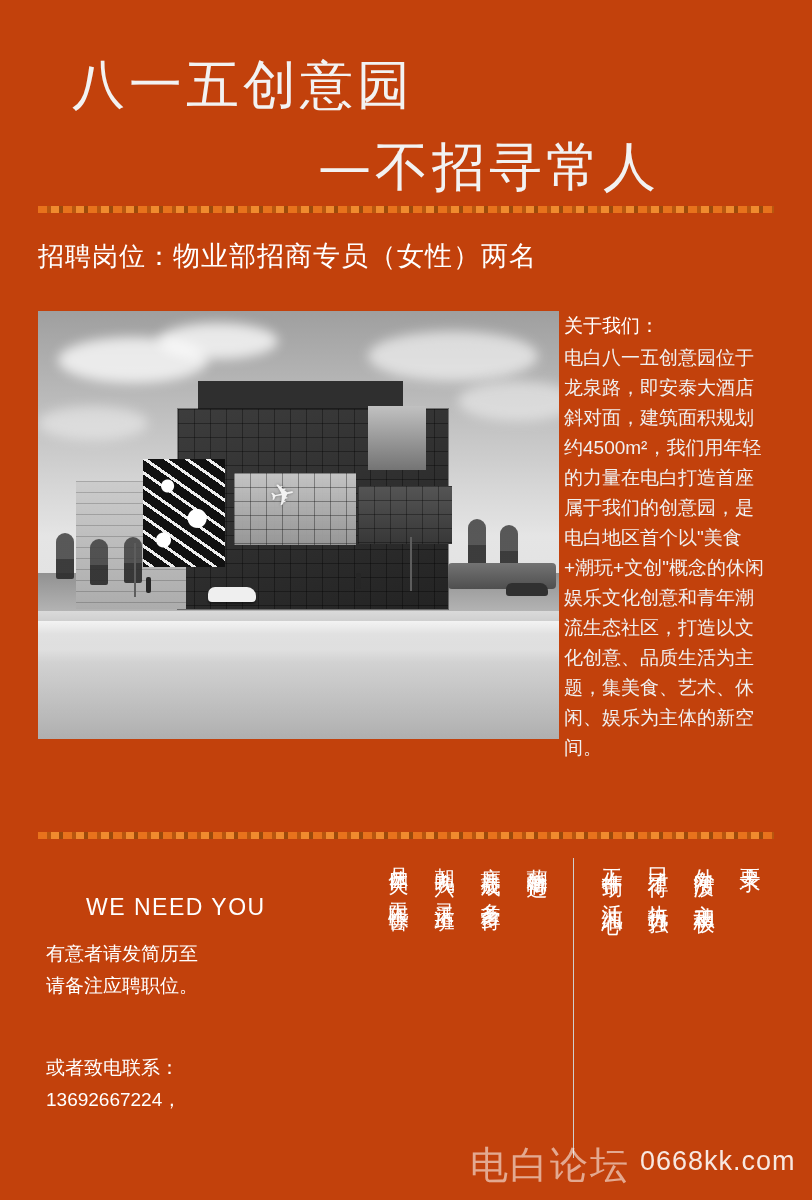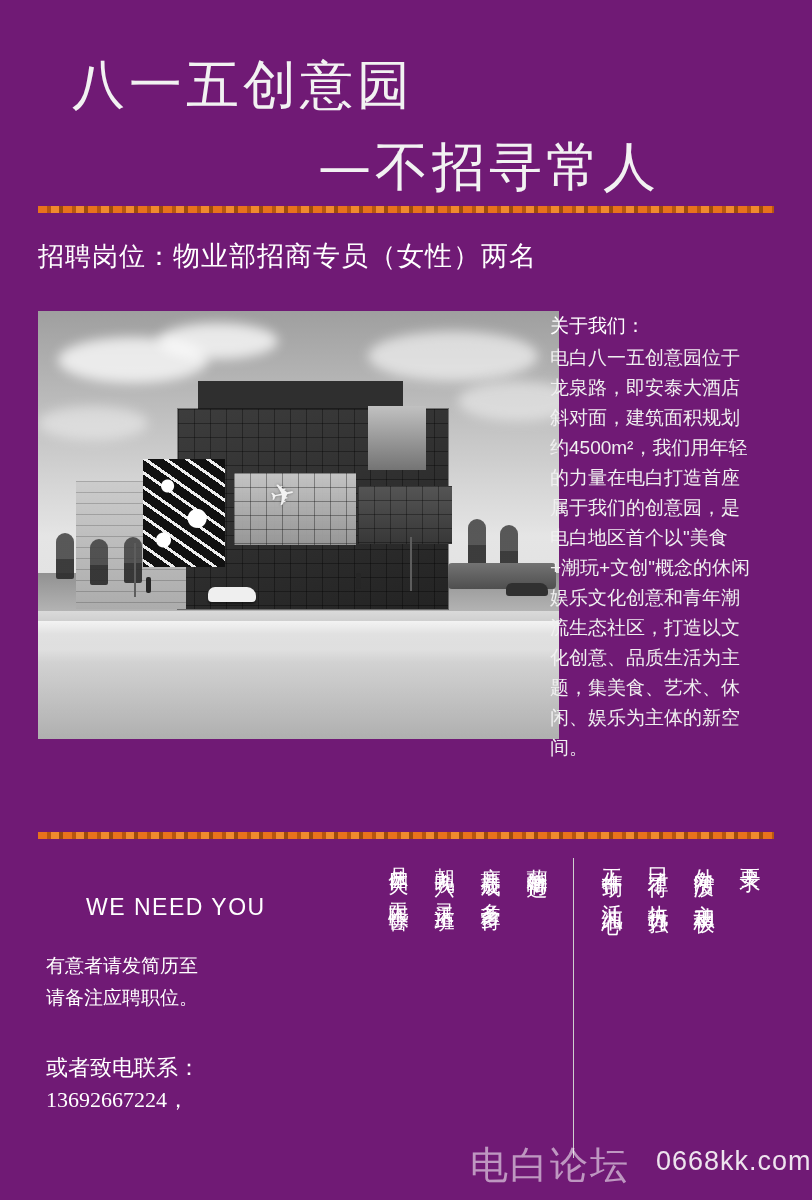--- a/index.html
+++ b/index.html
@@ -13,21 +13,21 @@
     overflow: hidden;
     font-family: "Liberation Sans", "DejaVu Sans", sans-serif;
     color: #ffffff;
     position: relative;
   }
   .poster {
     position: absolute;
     left: 0; top: 0;
     width: 812px;
     height: 1200px;
-    background: #701a75;
+    background: #c2410c;
   }
 
   
   .header {
     position: absolute;
     left: 0; top: 0;
     width: 812px;
     height: 205px;
   }
   .title-line1 {
@@ -226,21 +226,21 @@
   }
   .pole {
     position: absolute;
     width: 2px; height: 54px;
     background: #5a5e60;
   }
 
   
   .about {
     position: absolute;
-    left: 550px;
+    left: 564px;
     top: 311px;
     width: 205px;
   }
   .about-title {
     font-size: 19px;
     line-height: 30px;
     color: #ffffff;
     margin-bottom: 2px;
   }
   .about-body {
@@ -261,32 +261,30 @@
     font-weight: 400;
   }
   .contact {
     position: absolute;
     left: 46px;
     top: 938px;
     width: 260px;
     font-size: 19px;
     line-height: 32px;
     color: #ffffff;
-    margin-top: 12px;
   }
   .contact .u { text-decoration: underline; }
   .contact2 {
     position: absolute;
     left: 46px;
     top: 1052px;
     width: 260px;
-    font-size: 22px;
+    font-size: 19px;
     line-height: 32px;
     color: #ffffff;
-    font-family: Liberation Serif, serif;
   }
 
   
   .vblock {
     position: absolute;
     top: 852px;
     display: flex;
     flex-direction: row-reverse;
     align-items: flex-start;
     gap: 0px;
@@ -418,15 +416,15 @@
 
     <div class="vsep"></div>
 
     <div class="vcol">薪酬待遇：</div>
     <div class="vcol small">底薪提成　多劳多得</div>
     <div class="vcol small">朝九晚六　灵活上班</div>
     <div class="vcol small">月休四天　无限惊喜</div>
   </div>
 
   <div class="wm-cn">电白论坛</div>
-  <div class="wm" style="left:640px;margin-left:16px;">0668kk.com</div>
+  <div class="wm" style="left:640px;">0668kk.com</div>
 
 </div>
 
 </body></html>

